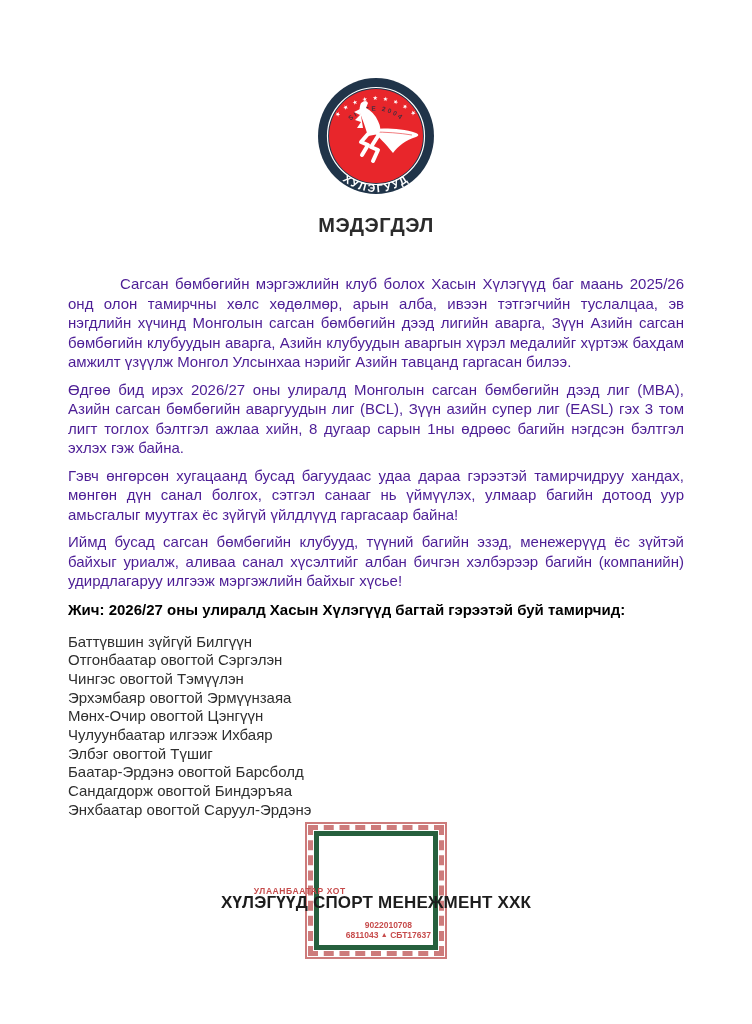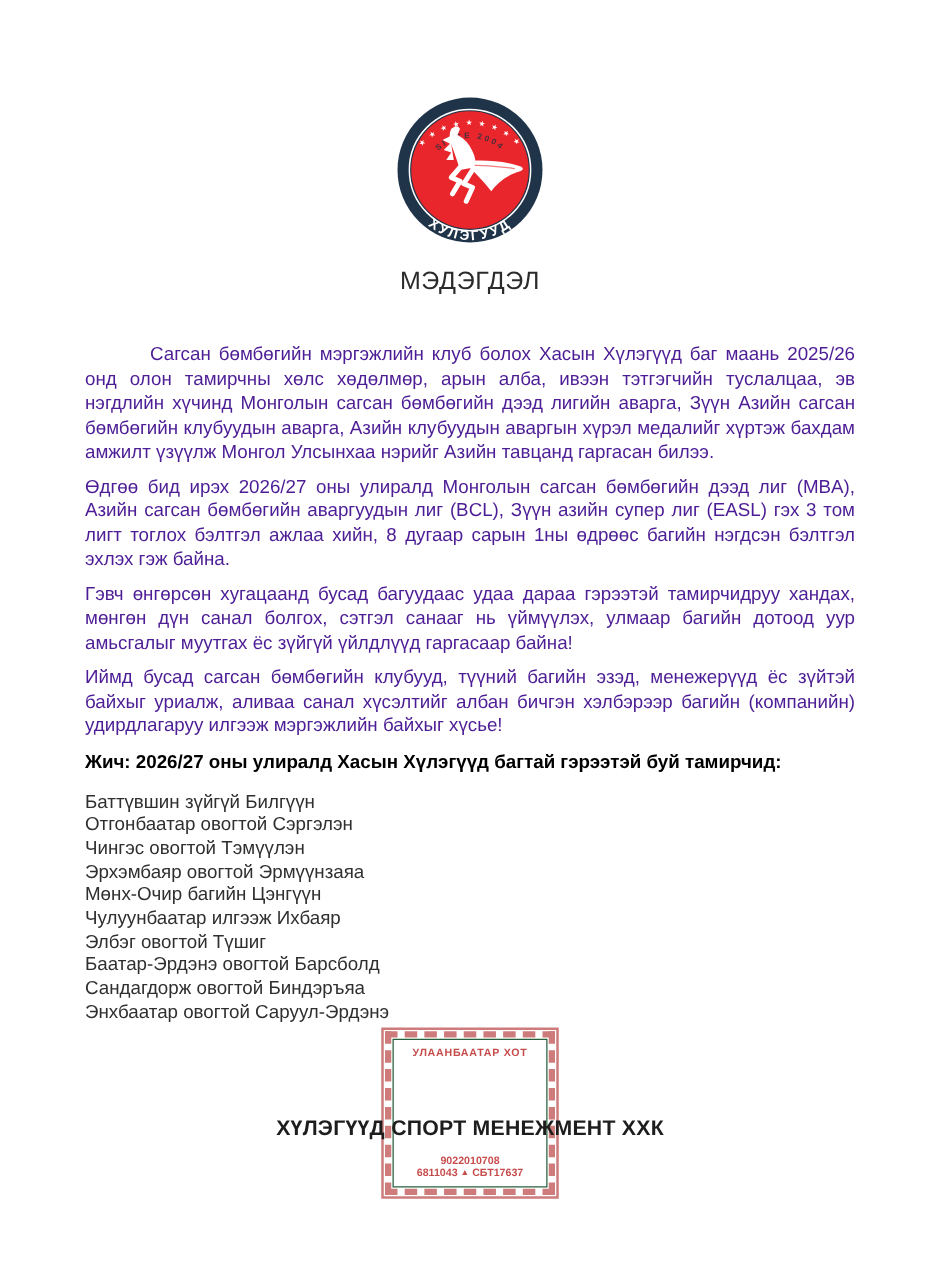--- a/index.html
+++ b/index.html
@@ -17,21 +17,21 @@
   .logo-wrap {
     padding-top: 76px;
     display: flex;
     justify-content: center;
   }
   .logo-svg { width: 120px; height: 120px; display: block; }
   .doc-title {
     margin-top: 18px;
     text-align: center;
     font-size: 20px;
-    font-weight: 400;
+    font-weight: 700;
     letter-spacing: 0.5px;
     color: #2b2b2b;
   }
   .content {
     padding: 0 68px;
   }
   .body-para {
     margin-top: 8px;
     font-size: 15px;
     line-height: 19.5px;
@@ -84,26 +84,27 @@
   }
   .stamp-frame {
     width: 100%;
     height: 100%;
     border: 5px dashed #c97070;
     padding: 1px;
   }
   .stamp-inner {
     width: 100%;
     height: 100%;
-    border: 1px solid #14532d;
+    border: 5px solid #14532d;
     display: flex;
-    flex-direction: column;
+    flex-direction: row;
     align-items: center;
     padding: 5px 2px 5px 2px;
     font-family: "DejaVu Serif", serif;
+    justify-content: flex-end;
   }
   .stamp-city {
     font-size: 8.5px;
     font-weight: 700;
     color: #c23c3c;
     letter-spacing: 0.6px;
     font-family: "Liberation Sans", sans-serif;
     white-space: nowrap;
   }
   .stamp-org {
@@ -181,21 +182,21 @@
     <p class="body-para">Гэвч өнгөрсөн хугацаанд бусад багуудаас удаа дараа гэрээтэй тамирчидруу хандах, мөнгөн дүн санал болгох, сэтгэл санааг нь үймүүлэх, улмаар багийн дотоод уур амьсгалыг муутгах ёс зүйгүй үйлдлүүд гаргасаар байна!</p>
     <p class="body-para">Иймд бусад сагсан бөмбөгийн клубууд, түүний багийн эзэд, менежерүүд ёс зүйтэй байхыг уриалж, аливаа санал хүсэлтийг албан бичгэн хэлбэрээр багийн (компанийн) удирдлагаруу илгээж мэргэжлийн байхыг хүсье!</p>
 
     <div class="roster-heading">Жич: 2026/27 оны улиралд Хасын Хүлэгүүд багтай гэрээтэй буй тамирчид:</div>
 
     <div class="players">
       <div class="player-row">Баттүвшин зүйгүй Билгүүн</div>
       <div class="player-row">Отгонбаатар овогтой Сэргэлэн</div>
       <div class="player-row">Чингэс овогтой Тэмүүлэн</div>
       <div class="player-row">Эрхэмбаяр овогтой Эрмүүнзаяа</div>
-      <div class="player-row">Мөнх-Очир багийн Цэнгүүн</div>
+      <div class="player-row">Мөнх-Очир овогтой Цэнгүүн</div>
       <div class="player-row">Чулуунбаатар илгээж Ихбаяр</div>
       <div class="player-row">Элбэг овогтой Түшиг</div>
       <div class="player-row">Баатар-Эрдэнэ овогтой Барсболд</div>
       <div class="player-row">Сандагдорж овогтой Биндэръяа</div>
       <div class="player-row">Энхбаатар овогтой Саруул-Эрдэнэ</div>
     </div>
   </div>
 
   <div class="stamp">
     <div class="stamp-frame">

